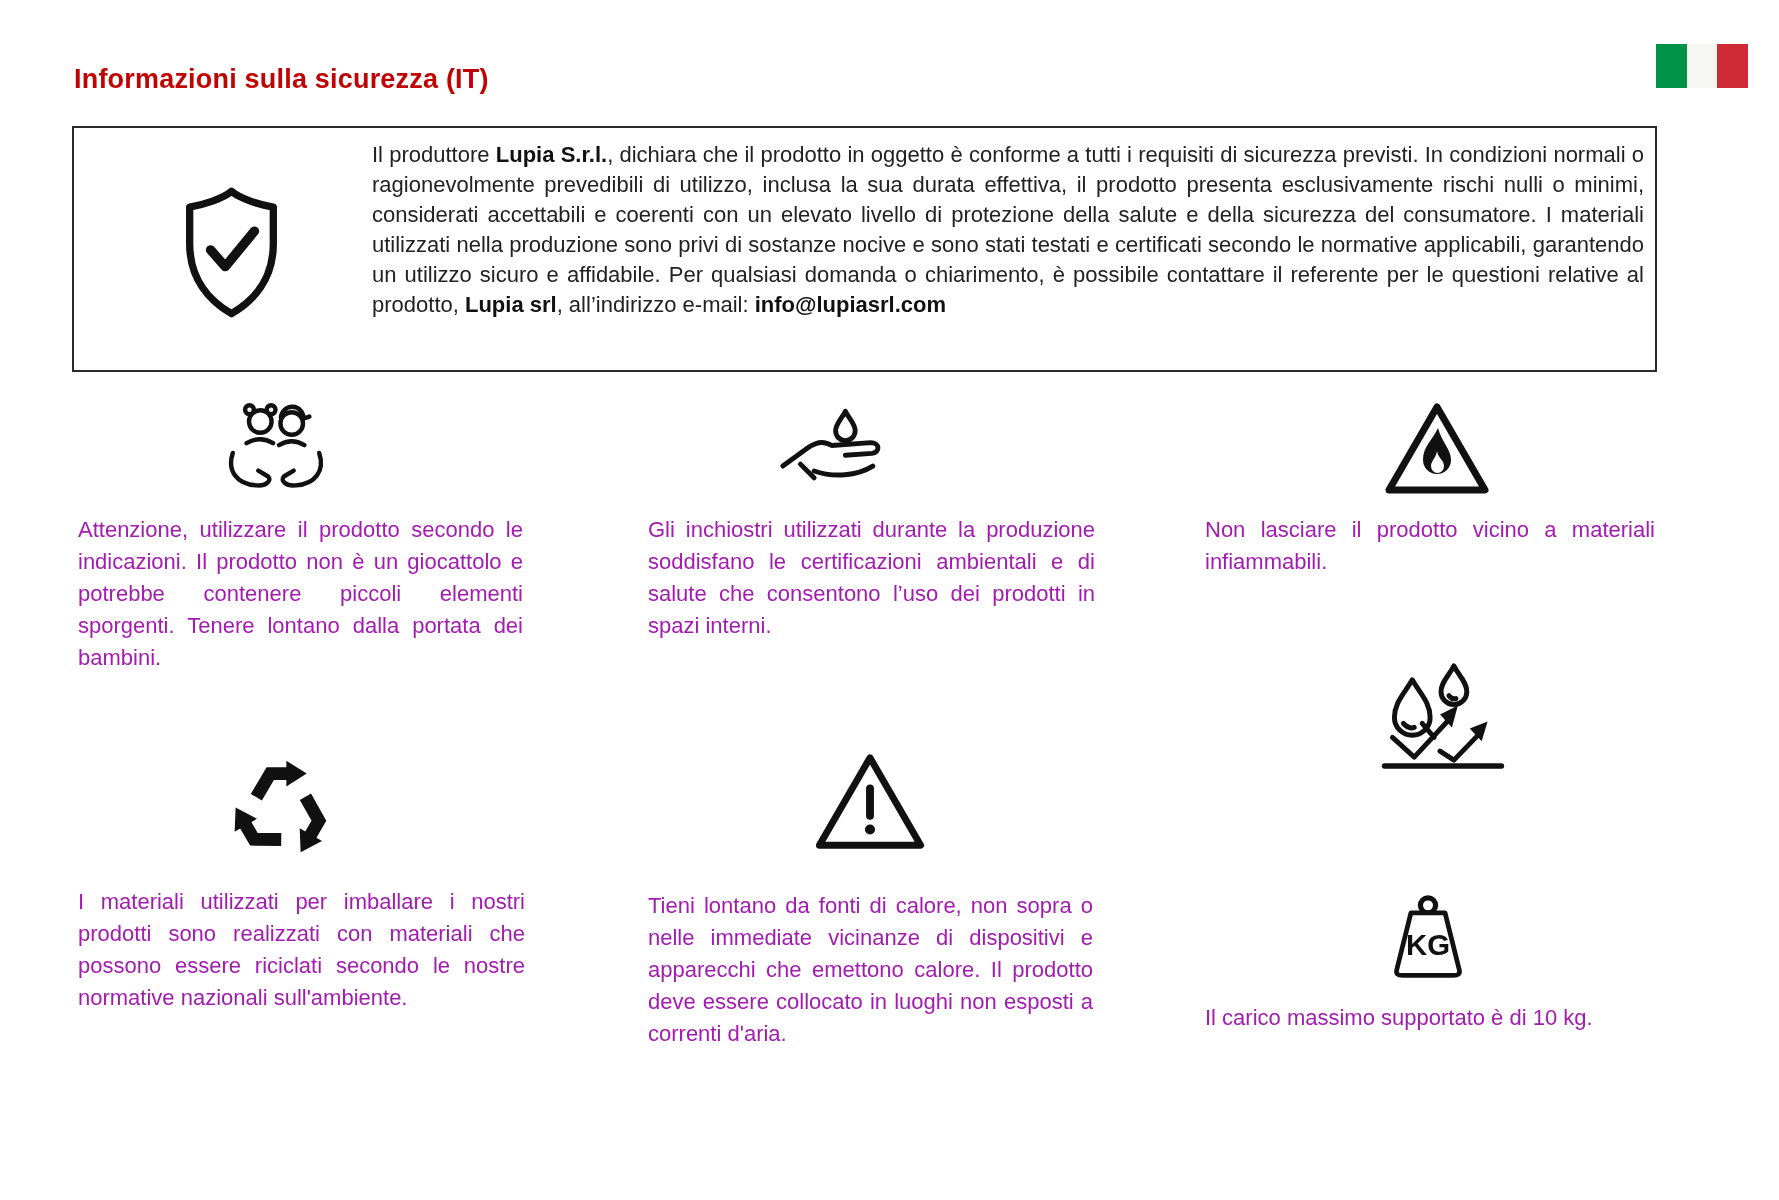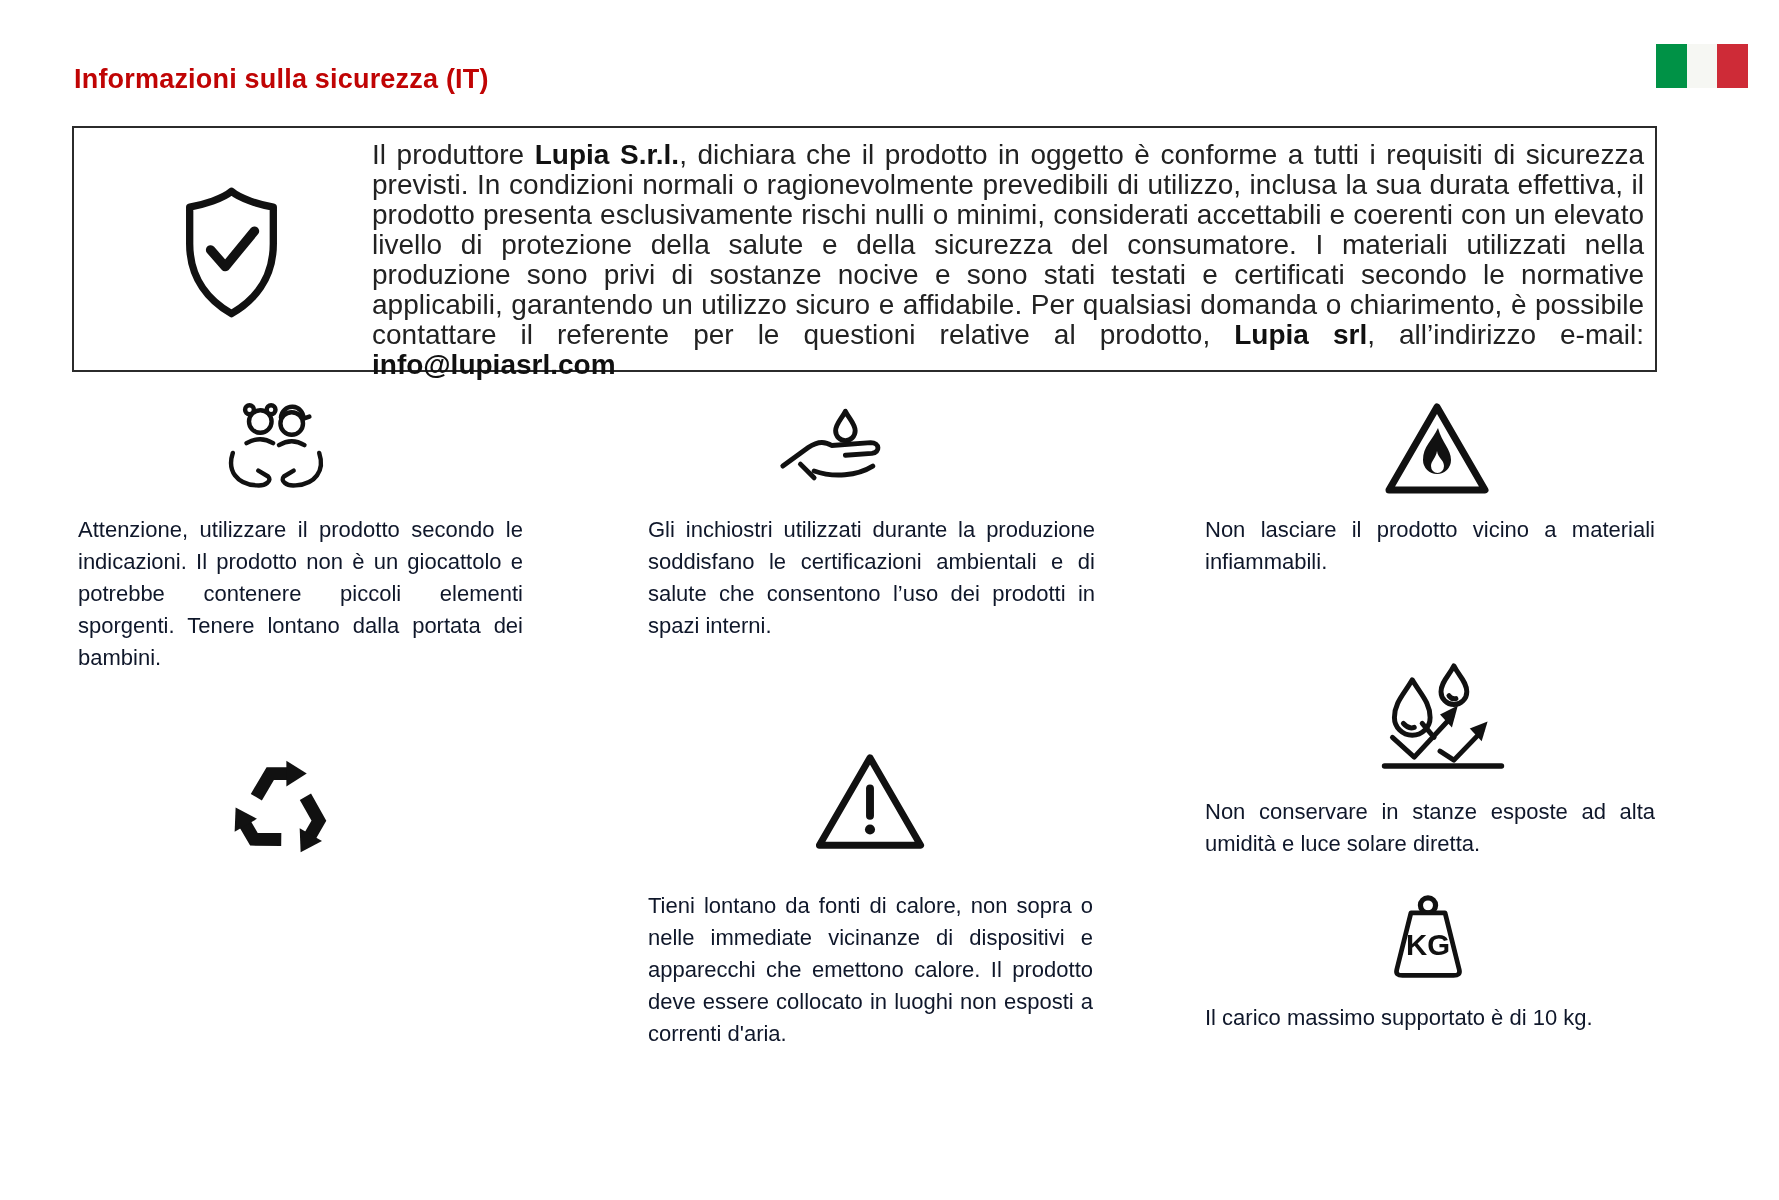--- a/index.html
+++ b/index.html
@@ -13,27 +13,27 @@
   }
   .flag{position:absolute; left:1656px; top:44px; width:92px; height:44px; display:flex;}
   .flag span{flex:1 1 0;}
   .decl-box{
     position:absolute; left:72px; top:126px; width:1585px; height:246px;
     border:2px solid #2b2b2b; box-sizing:border-box; background:#fff;
   }
   .shield{position:absolute; left:100px; top:40px;}
   .decl-text{
     position:absolute; left:298px; top:12px; width:1272px; margin:0;
-    font-size:28px; line-height:30px; text-align:justify; color:#222;
+    font-size:22px; line-height:30px; text-align:justify; color:#222;
   }
   .decl-text b{color:#111;}
   .item-icon{position:absolute; display:flex; align-items:center; justify-content:center;}
   .item-text{
     position:absolute; margin:0; font-size:22px; line-height:32px;
-    text-align:justify; color:#0f172a;
+    text-align:justify; color:#a21caf;
   }
   .item-text.single{text-align:left;}
   svg{display:block;}
 </style>
 </head>
 <body>
 
 <div class="page">
 
   <h1 class="title">Informazioni sulla sicurezza (IT)</h1>
@@ -95,20 +95,21 @@
   <div class="item-icon" style="left:222px; top:750px;">
     <svg width="118" height="118" viewBox="0 0 110 110">
       <g id="rc-arm">
         <path d="M32 44 L45 22 L62 22" fill="none" stroke="#111" stroke-width="12"></path>
         <polygon points="60,10 60,34 79,22" fill="#111"></polygon>
       </g>
       <use href="#rc-arm" transform="rotate(120 55 57)"></use>
       <use href="#rc-arm" transform="rotate(240 55 57)"></use>
     </svg>
   </div>
+  <p class="item-text" style="left:78px; top:886px; width:447px;">I materiali utilizzati per imballare i nostri prodotti sono realizzati con materiali che possono essere riciclati secondo le nostre normative nazionali sull'ambiente.</p>
 
   <div class="item-icon" style="left:812px; top:748px;">
     <svg width="116" height="106" viewBox="0 0 110 100">
       <path d="M55 9 L103 92 L7 92 Z" fill="none" stroke="#111" stroke-width="6.5" stroke-linejoin="round"></path>
       <line x1="55" y1="38" x2="55" y2="64" stroke="#111" stroke-width="7.5" stroke-linecap="round"></line>
       <circle cx="55" cy="77" r="4.8" fill="#111"></circle>
     </svg>
   </div>
   <p class="item-text" style="left:648px; top:866px; width:445px;margin-top:24px;">Tieni lontano da fonti di calore, non sopra o nelle immediate vicinanze di dispositivi e apparecchi che emettono calore. Il prodotto deve essere collocato in luoghi non esposti a correnti d'aria.</p>
 
@@ -121,21 +122,20 @@
         <path d="M71 38 Q74 42 78 41"></path>
         <path d="M44 66 L56 80"></path>
         <path d="M14 80 L36 100 L74 59"></path>
         <path d="M62 94 L76 103 L104 74"></path>
         <line x1="6" y1="109" x2="124" y2="109" stroke-width="5.5"></line>
       </g>
       <polygon points="80,48 62,57 74,70" fill="#111"></polygon>
       <polygon points="110,64 92,71 104,84" fill="#111"></polygon>
     </svg>
   </div>
-  <p class="item-text" style="left:1205px; top:796px; width:450px;">Non conservare in stanze esposte ad alta umidità e luce solare diretta.</p>
 
   <div class="item-icon" style="left:1375px; top:894px;">
     <svg width="106" height="90" viewBox="0 0 110 95">
       <circle cx="55" cy="12" r="8" fill="none" stroke="#111" stroke-width="5.5"></circle>
       <path d="M37 20 L73 20 L88 80 Q89.5 86 82 86 L28 86 Q20.5 86 22 80 Z" fill="#fff" stroke="#111" stroke-width="5" stroke-linejoin="round"></path>
       <text x="55" y="64" text-anchor="middle" font-family="Liberation Sans, sans-serif" font-size="31" font-weight="bold" fill="#111">KG</text>
     </svg>
   </div>
   <p class="item-text single" style="left:1205px; top:1002px; width:460px;">Il carico massimo supportato è di 10 kg.</p>
 

